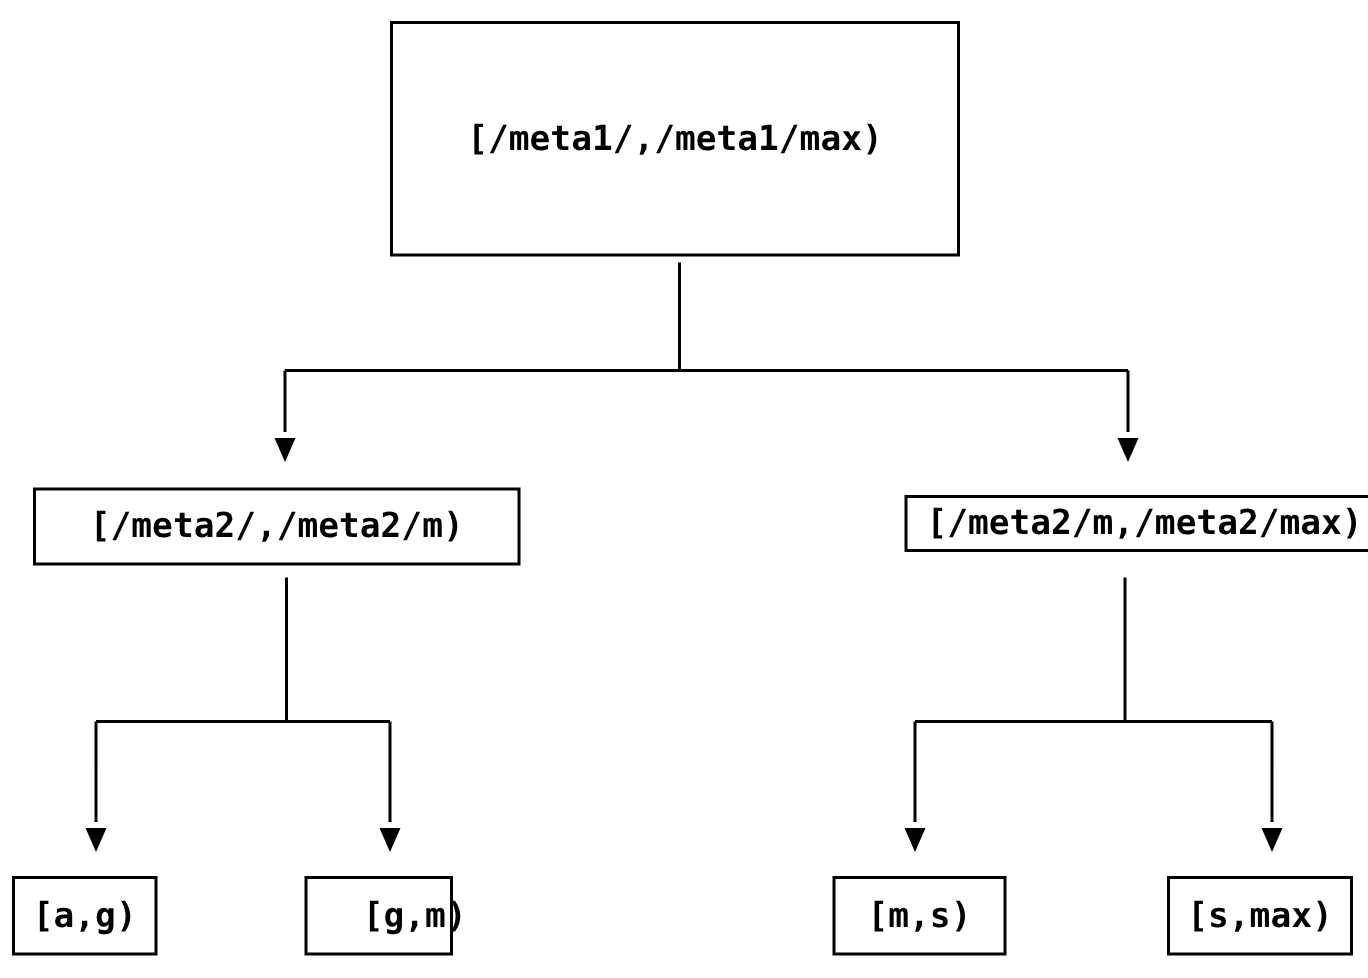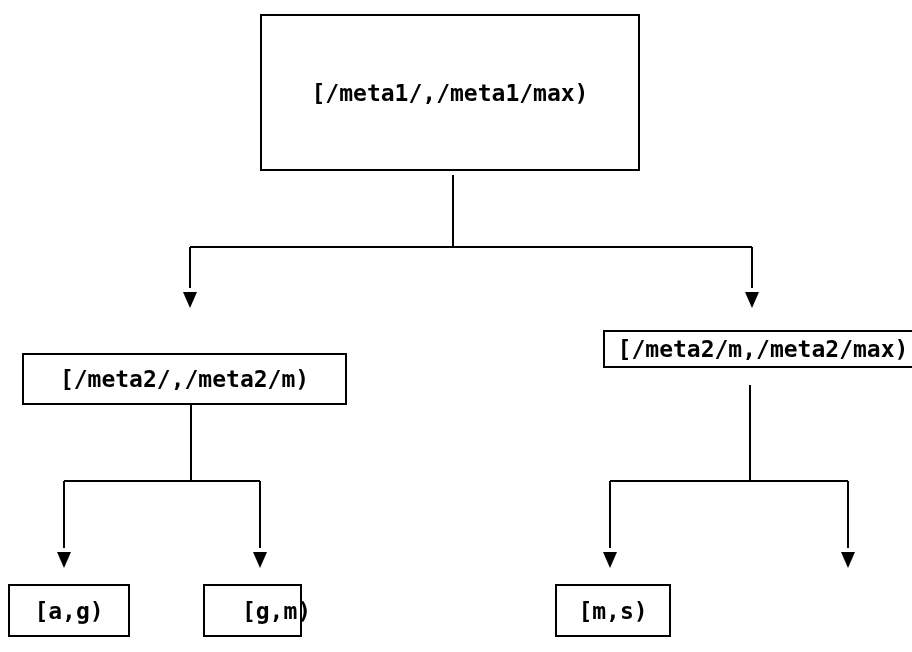--- a/index.html
+++ b/index.html
@@ -30,23 +30,23 @@
     background: #ffffff;
     display: flex;
     align-items: center;
     justify-content: center;
     color: #000000;
     font-size: 23px;
     font-weight: bold;
     white-space: nowrap;
   }
   .node-root  { left: 260px; top: 14px;  width: 380px; height: 157px; }
-  .node-left  { left: 22px;  top: 325px; width: 325px; height: 52px; margin-top: 28px; }
+  .node-left  { left: 22px;  top: 325px; width: 325px; height: 52px; }
   .node-right { left: 583px; top: 330px; width: 320px; height: 38px; margin-left: 20px; }
-  .node-ag    { left: 8px;   top: 584px; width: 122px;  height: 53px; }
+  .node-ag    { left: 8px;   top: 584px; width: 97px;  height: 53px; }
   .node-gm    { left: 203px; top: 584px; width: 99px;  height: 53px; padding-left: 48px; }
   .node-ms    { left: 555px; top: 584px; width: 116px;  height: 53px; }
   .node-smax  { left: 778px; top: 584px; width: 124px; height: 53px; }
   .edge-line {
     stroke: #000000;
     stroke-width: 2;
     fill: none;
   }
   .arrowhead {
     fill: #000000;
@@ -96,14 +96,17 @@
   </div>
 
   <div class="node node-gm">
     <span>[g,m)</span>
   </div>
 
   <div class="node node-ms">
     <span>[m,s)</span>
   </div>
 
+  <div class="node node-smax">
+    <span>[s,max)</span>
+  </div>
 
 </div>
 
 </body></html>

